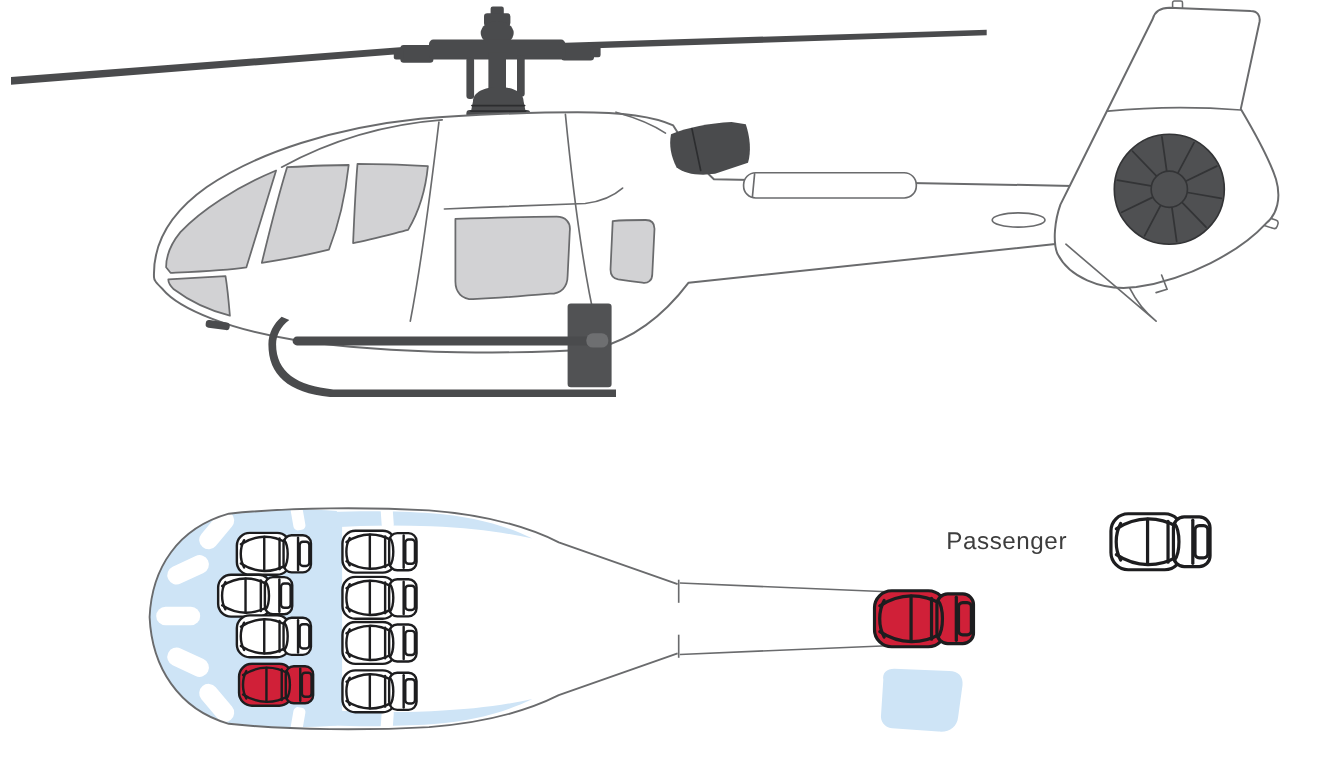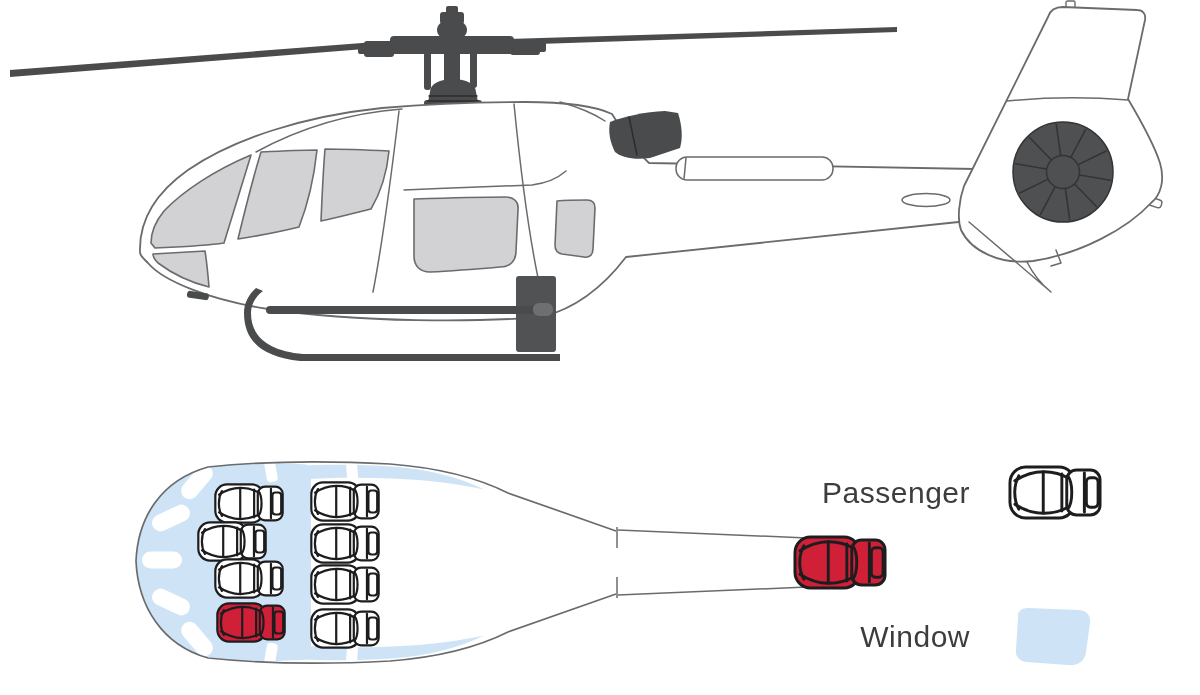--- a/index.html
+++ b/index.html
@@ -2,21 +2,21 @@
 <html style="--pilot-seat: #d02038; --passenger-seat: #ffffff; --window-blue: #cee4f6; --outline-gray: #6a6b6d; --dark-gray: #4a4b4d; --dark-gray-light: #6e6f71; --glass-gray: #d2d2d4; --seat-outline: #1d1d1f; --text: #3d3d3d;"><head>
 <meta charset="utf-8">
 <style>
   html,body{margin:0;padding:0;background:#fff;}
   .stage{position:relative;width:1200px;height:695px;background:#fff;overflow:hidden;
          font-family:"Liberation Sans", sans-serif;}
   .stage svg.scene{position:absolute;left:0;top:0;}
   
   .legend{position:absolute;left:755px;top:456px;width:360px;}
   .legend-row{position:absolute;left:0;width:360px;display:flex;align-items:center;}
-  .legend-row .lab{flex:0 0 215px;text-align:right;font-size:30px;letter-spacing:.5px;
+  .legend-row .lab{flex:0 0 215px;text-align:right;font-size:22px;letter-spacing:.5px;
                    color:var(--text,#3d3d3d);line-height:1.1;}
   .legend-row .ico{flex:0 0 110px;margin-left:38px;display:flex;align-items:center;justify-content:flex-start;}
   .row-passenger{top:6px;height:60px;}
   .row-pilot{top:76px;height:60px;}
   .row-window{top:148px;height:64px;}
 </style>
 </head>
 <body>
 
 <div class="stage">
@@ -192,21 +192,20 @@
     </div>
   </div>
   <div class="legend-row row-pilot">
     <div class="ico">
       <svg width="94" height="55" viewBox="0 0 96 56">
         <use href="#seat" style="--sf: #d02038;"></use>
       </svg>
     </div>
   </div>
   <div class="legend-row row-window">
-    <div class="lab">Window</div>
     <div class="ico">
       <svg width="88" height="64" viewBox="0 0 88 64">
         <path d="M10,14 C9,8 13,4 20,4 L70,6 C78,6 83,11 82,19 L78,48 C77,57 70,62 60,61 L18,58
                  C11,57 7,52 8,45 Z" style="fill:var(--window-blue,#cee4f6)"></path>
       </svg>
     </div>
   </div>
 </div>
 
 </div>

